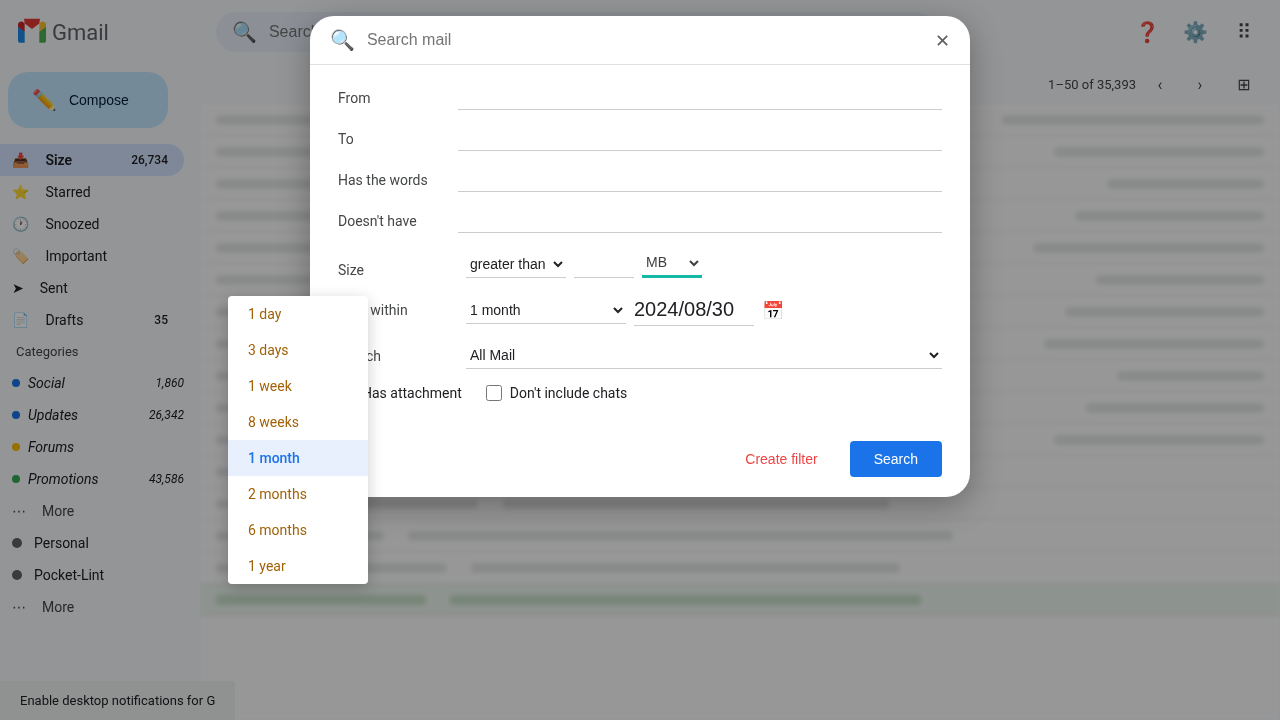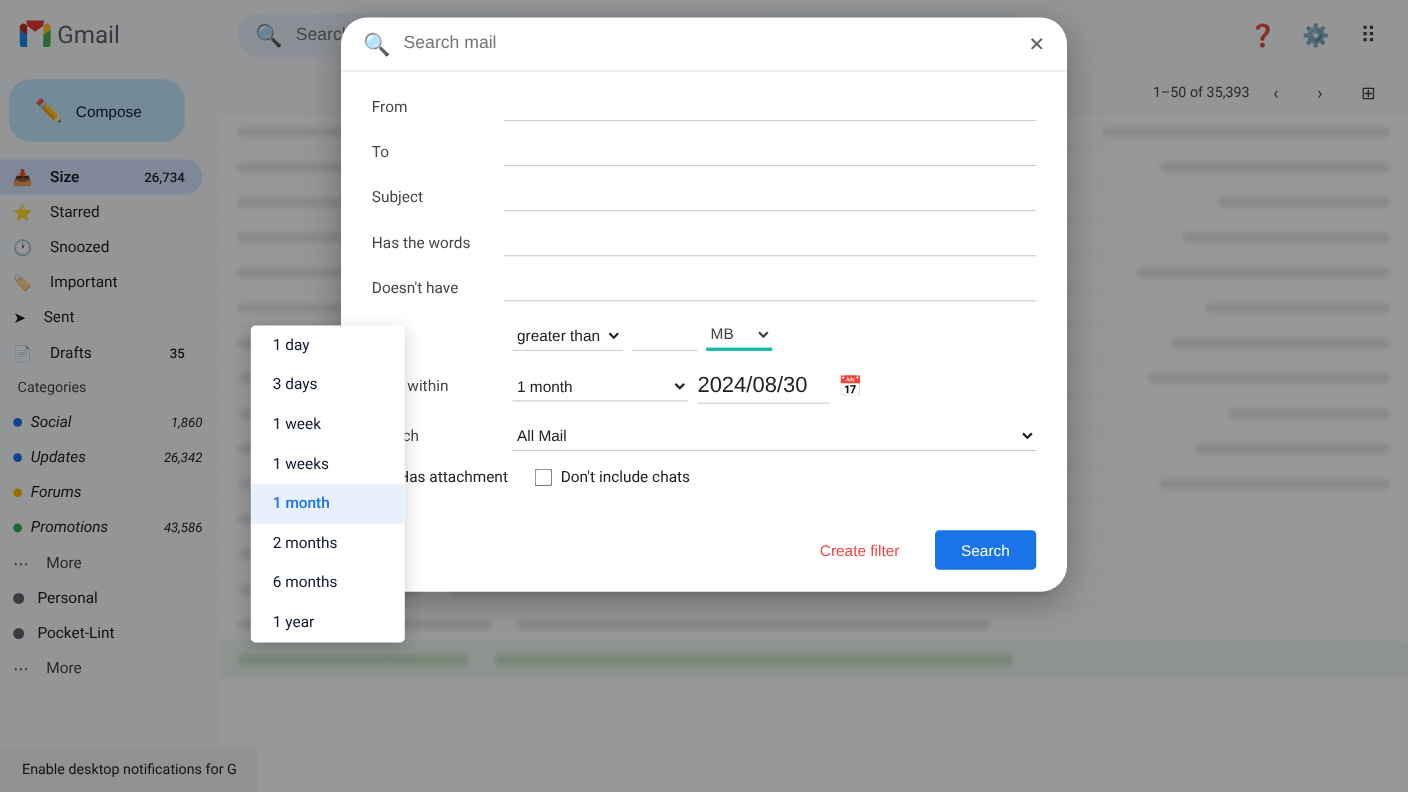--- a/index.html
+++ b/index.html
@@ -296,21 +296,21 @@
       background: #fff;
       border-radius: 4px;
       box-shadow: 0 4px 16px rgba(0,0,0,0.2);
       z-index: 30;
       min-width: 140px;
       overflow: hidden;
     }
     .dropdown-item {
       padding: 10px 20px;
       font-size: 14px;
-      color: #0f172a;
+      color: #a16207;
       cursor: pointer;
     }
     .dropdown-item.selected { background: #e8f0fe; color: #1a73e8; font-weight: 500; }
 
     
     .bottom-notification {
       position: absolute;
       bottom: 0; left: 0;
       background: #f1f3f4;
       padding: 12px 20px;
@@ -538,24 +538,20 @@
     <div class="form-row">
       <label class="form-label">From</label>
       <input class="form-input" type="text" style="">
     </div>
 
     <div class="form-row">
       <label class="form-label">To</label>
       <input class="form-input" type="text" style="">
     </div>
 
-    <div class="form-row">
-      <label class="form-label">Subject</label>
-      <input class="form-input" type="text" style="">
-    </div>
 
     <div class="form-row">
       <label class="form-label">Has the words</label>
       <input class="form-input" type="text" style="">
     </div>
 
     <div class="form-row">
       <label class="form-label">Doesn't have</label>
       <input class="form-input" type="text" style="">
     </div>
@@ -615,21 +611,21 @@
   <div class="modal-footer">
     <button class="create-filter-btn">Create filter</button>
     <button class="search-btn">Search</button>
   </div>
 </div>
 
 <div class="dropdown-menu">
   <div class="dropdown-item">1 day</div>
   <div class="dropdown-item">3 days</div>
   <div class="dropdown-item">1 week</div>
-  <div class="dropdown-item">1 weeks</div>
+  <div class="dropdown-item">8 weeks</div>
   <div class="dropdown-item selected">1 month</div>
   <div class="dropdown-item">2 months</div>
   <div class="dropdown-item">6 months</div>
   <div class="dropdown-item">1 year</div>
 </div>
 
 <div class="bottom-notification">
   <span>Enable desktop notifications for G</span>
 </div>
 

